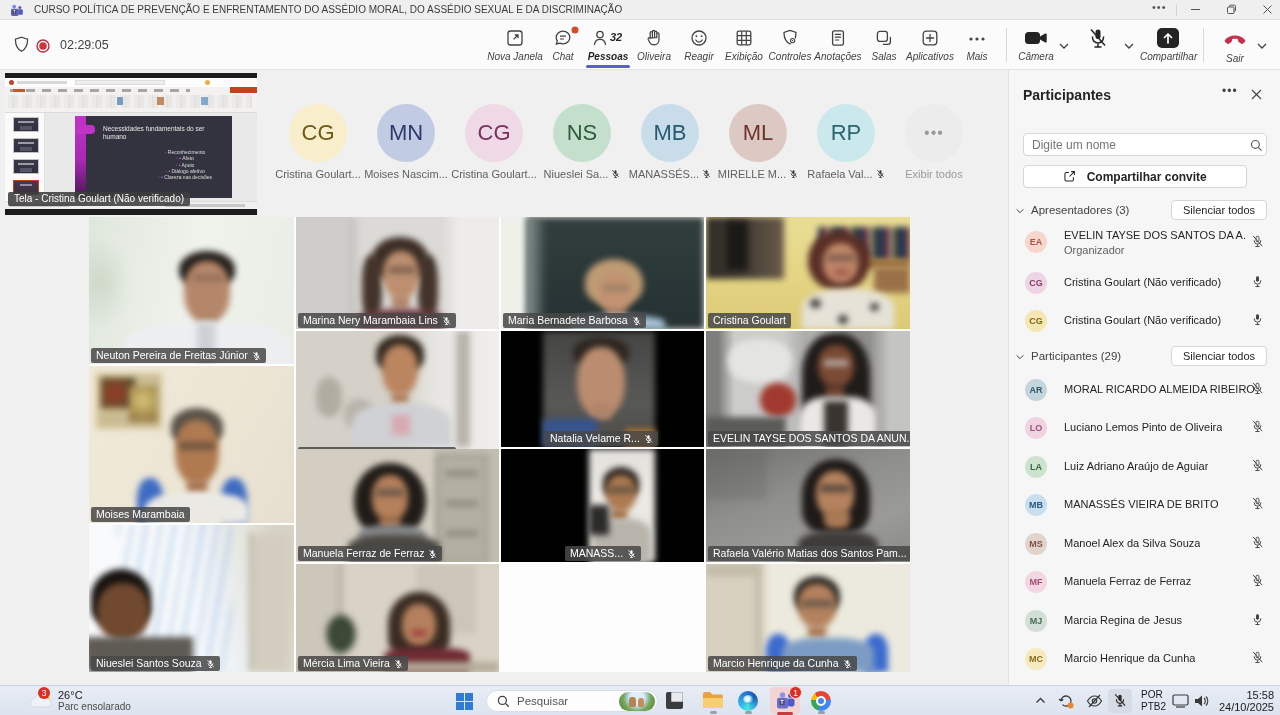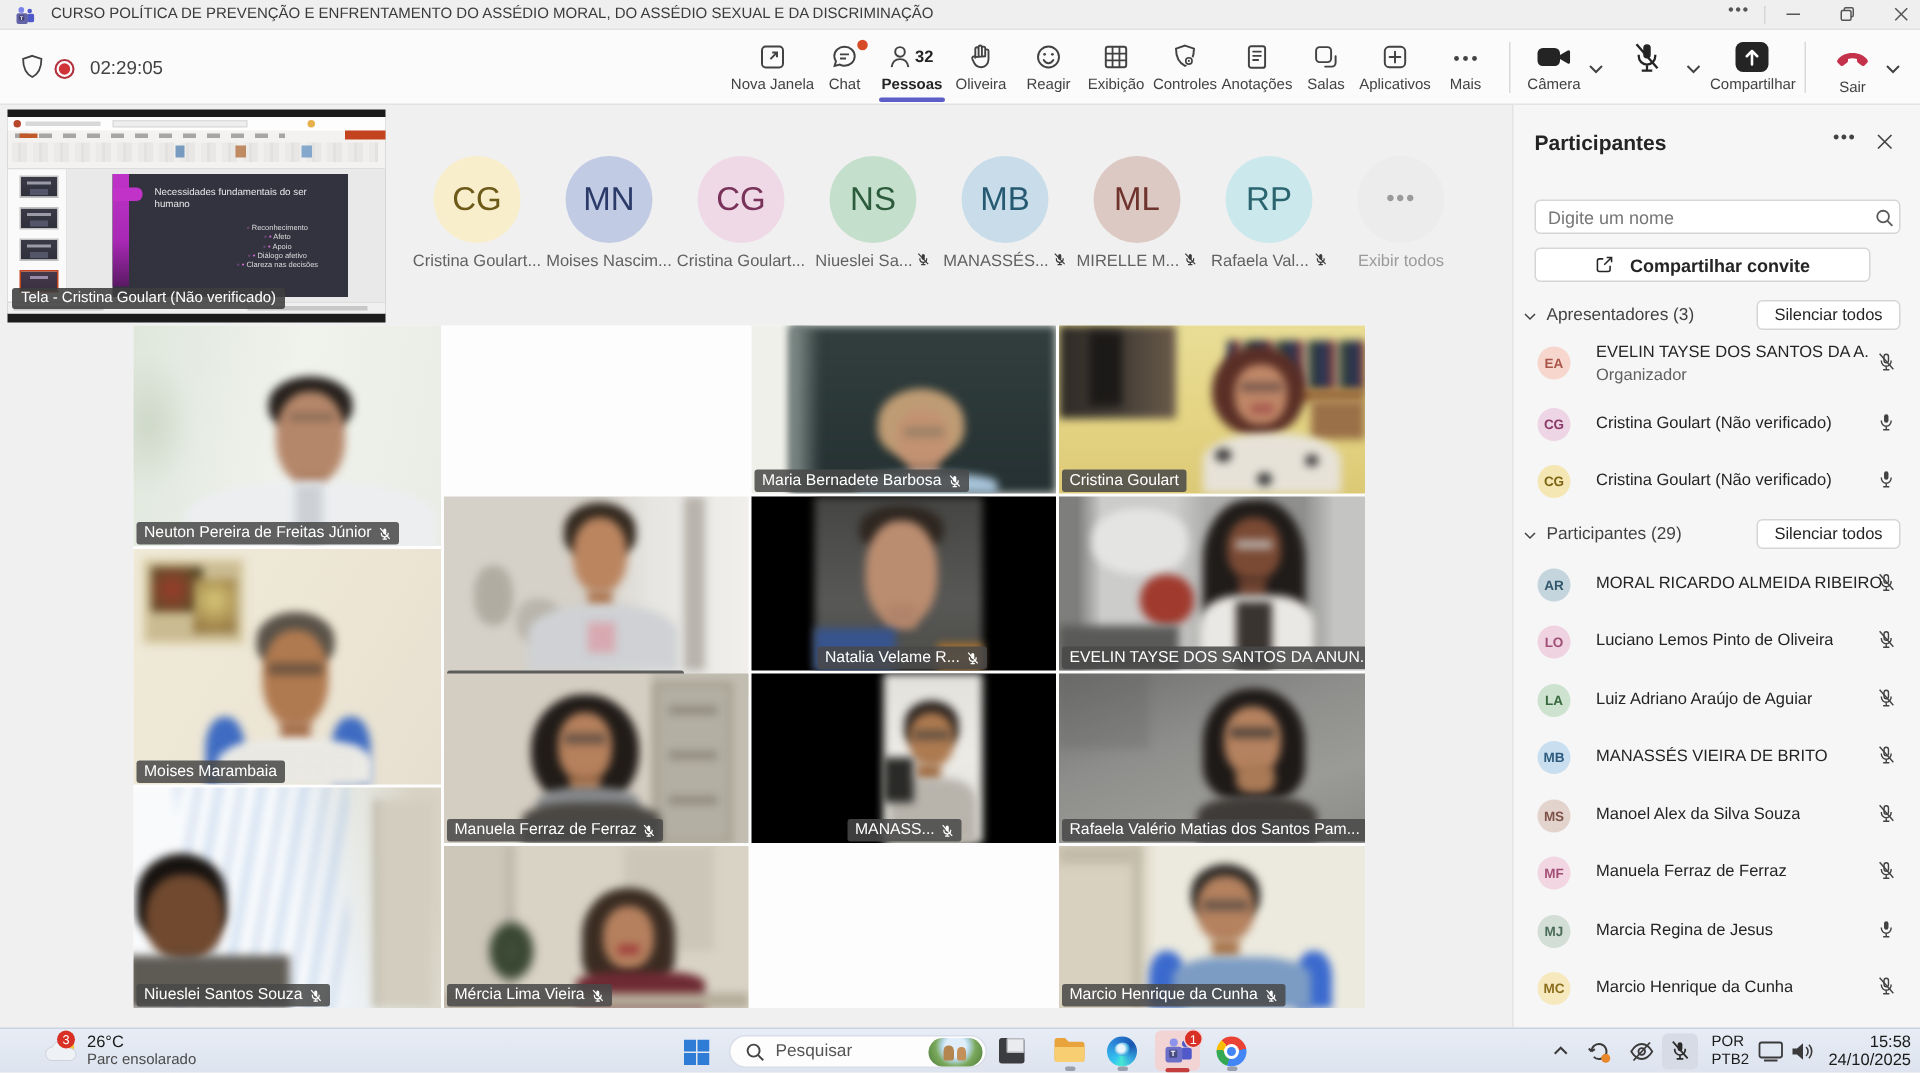--- a/index.html
+++ b/index.html
@@ -7,21 +7,21 @@
 body { font-family:"Liberation Sans", sans-serif; background:#f0f0f0; position:relative; }
 .abs { position:absolute; }
 
 
 #titlebar { position:absolute; left:0; top:0; width:1280px; height:20px; background:#efefef; border-bottom:1px solid #e2e2e2; }
 #titlebar .ttl { position:absolute; left:34px; top:4px; font-size:10px; color:#3b3b3b; letter-spacing:0; }
 #titlebar .wc { position:absolute; top:2px; color:#555; font-size:11px; }
 
 
 #toolbar { position:absolute; left:0; top:20px; width:1280px; height:50px; background:#fbfbfb; border-bottom:1px solid #e3e3e3; }
-.tbtn { position:absolute; top:8px; width:56px; text-align:center; color:#424242; }
+.tbtn { position:absolute; top:8px; width:56px; text-align:center; color:#424242;font-style:italic; }
 .tbtn svg { display:block; margin:0 auto; }
 .tbtn .lbl { font-size:10px; color:#424242; margin-top:3px; white-space:nowrap; }
 .vsep { position:absolute; top:8px; width:1px; height:34px; background:#d9d9d9; }
 
 
 #stage { position:absolute; left:0; top:70px; width:1008px; height:615px; background:#f0f0f0; }
 
 
 .tile { position:absolute; overflow:hidden; background:#222; }
 .tile .blur { position:absolute; filter:blur(3px); }
@@ -271,20 +271,33 @@
     <div class="blur" style="left:95px;top:44px;width:46px;height:62px;background:#b5876a;border-radius:46%"></div>
     <div class="blur" style="left:104px;top:58px;width:30px;height:6px;background:#6a5648;opacity:.5"></div>
     <div class="blur" style="left:107px;top:100px;width:22px;height:14px;background:#a87c60"></div>
     <div class="blur" style="left:34px;top:104px;width:168px;height:54px;background:#eceef0;border-radius:45% 45% 0 0"></div>
     <div class="blur" style="left:108px;top:106px;width:18px;height:42px;background:#ccd0d4"></div>
     <div class="nlab">Neuton Pereira de Freitas Júnior<svg width="9" height="10" viewBox="0 0 22 21">
           <use href="#mw"></use>
         </svg></div>
   </div>
 
+  <div class="tile" style="left:296px;top:147px;width:203px;height:112px;background:linear-gradient(90deg,#cfcdca 0 27%,#dcdad6 29% 72%,#edecea 80%)">
+    <div class="blur" style="left:56px;top:0px;width:4px;height:112px;background:#bdbbb7"></div>
+    <div class="blur" style="left:76px;top:20px;width:56px;height:42px;background:#3c2e26;border-radius:50% 50% 30% 30%"></div>
+    <div class="blur" style="left:66px;top:38px;width:20px;height:66px;background:#43332a;border-radius:40%"></div>
+    <div class="blur" style="left:122px;top:38px;width:20px;height:66px;background:#43332a;border-radius:40%"></div>
+    <div class="blur" style="left:87px;top:34px;width:36px;height:48px;background:#bd8f70;border-radius:46%"></div>
+    <div class="blur" style="left:93px;top:50px;width:26px;height:6px;background:#4a3a32;opacity:.6"></div>
+    <div class="blur" style="left:96px;top:78px;width:17px;height:14px;background:#b3866a"></div>
+    <div class="blur" style="left:62px;top:92px;width:86px;height:20px;background:#6e3640;border-radius:45% 45% 0 0"></div>
+    <div class="nlab">Marina Nery Marambaia Lins<svg width="9" height="10" viewBox="0 0 22 21">
+          <use href="#mw"></use>
+        </svg></div>
+  </div>
 
   <div class="tile" style="left:501px;top:147px;width:203px;height:112px;background:#eff0ea">
     <div class="blur" style="left:26px;top:0;width:177px;height:112px;background:repeating-linear-gradient(180deg,#2a373866 0,#2a373866 2px,transparent 2px,transparent 8px),linear-gradient(180deg,#33403f,#243031);"></div>
     <div class="blur" style="left:26px;top:0;width:20px;height:112px;background:linear-gradient(90deg,#8a9692,transparent)"></div>
     <div class="blur" style="left:84px;top:42px;width:58px;height:46px;background:#bf9c74;border-radius:50% 50% 40% 40%"></div>
     <div class="blur" style="left:97px;top:56px;width:34px;height:40px;background:#c29273;border-radius:46%"></div>
     <div class="blur" style="left:102px;top:68px;width:26px;height:6px;background:#8a7a5e;opacity:.75"></div>
     <div class="blur" style="left:106px;top:92px;width:18px;height:10px;background:#b3866a"></div>
     <div class="blur" style="left:70px;top:98px;width:94px;height:14px;background:#a8c4da;border-radius:50% 50% 0 0"></div>
     <div class="nlab">Maria Bernadete Barbosa<svg width="9" height="10" viewBox="0 0 22 21">

